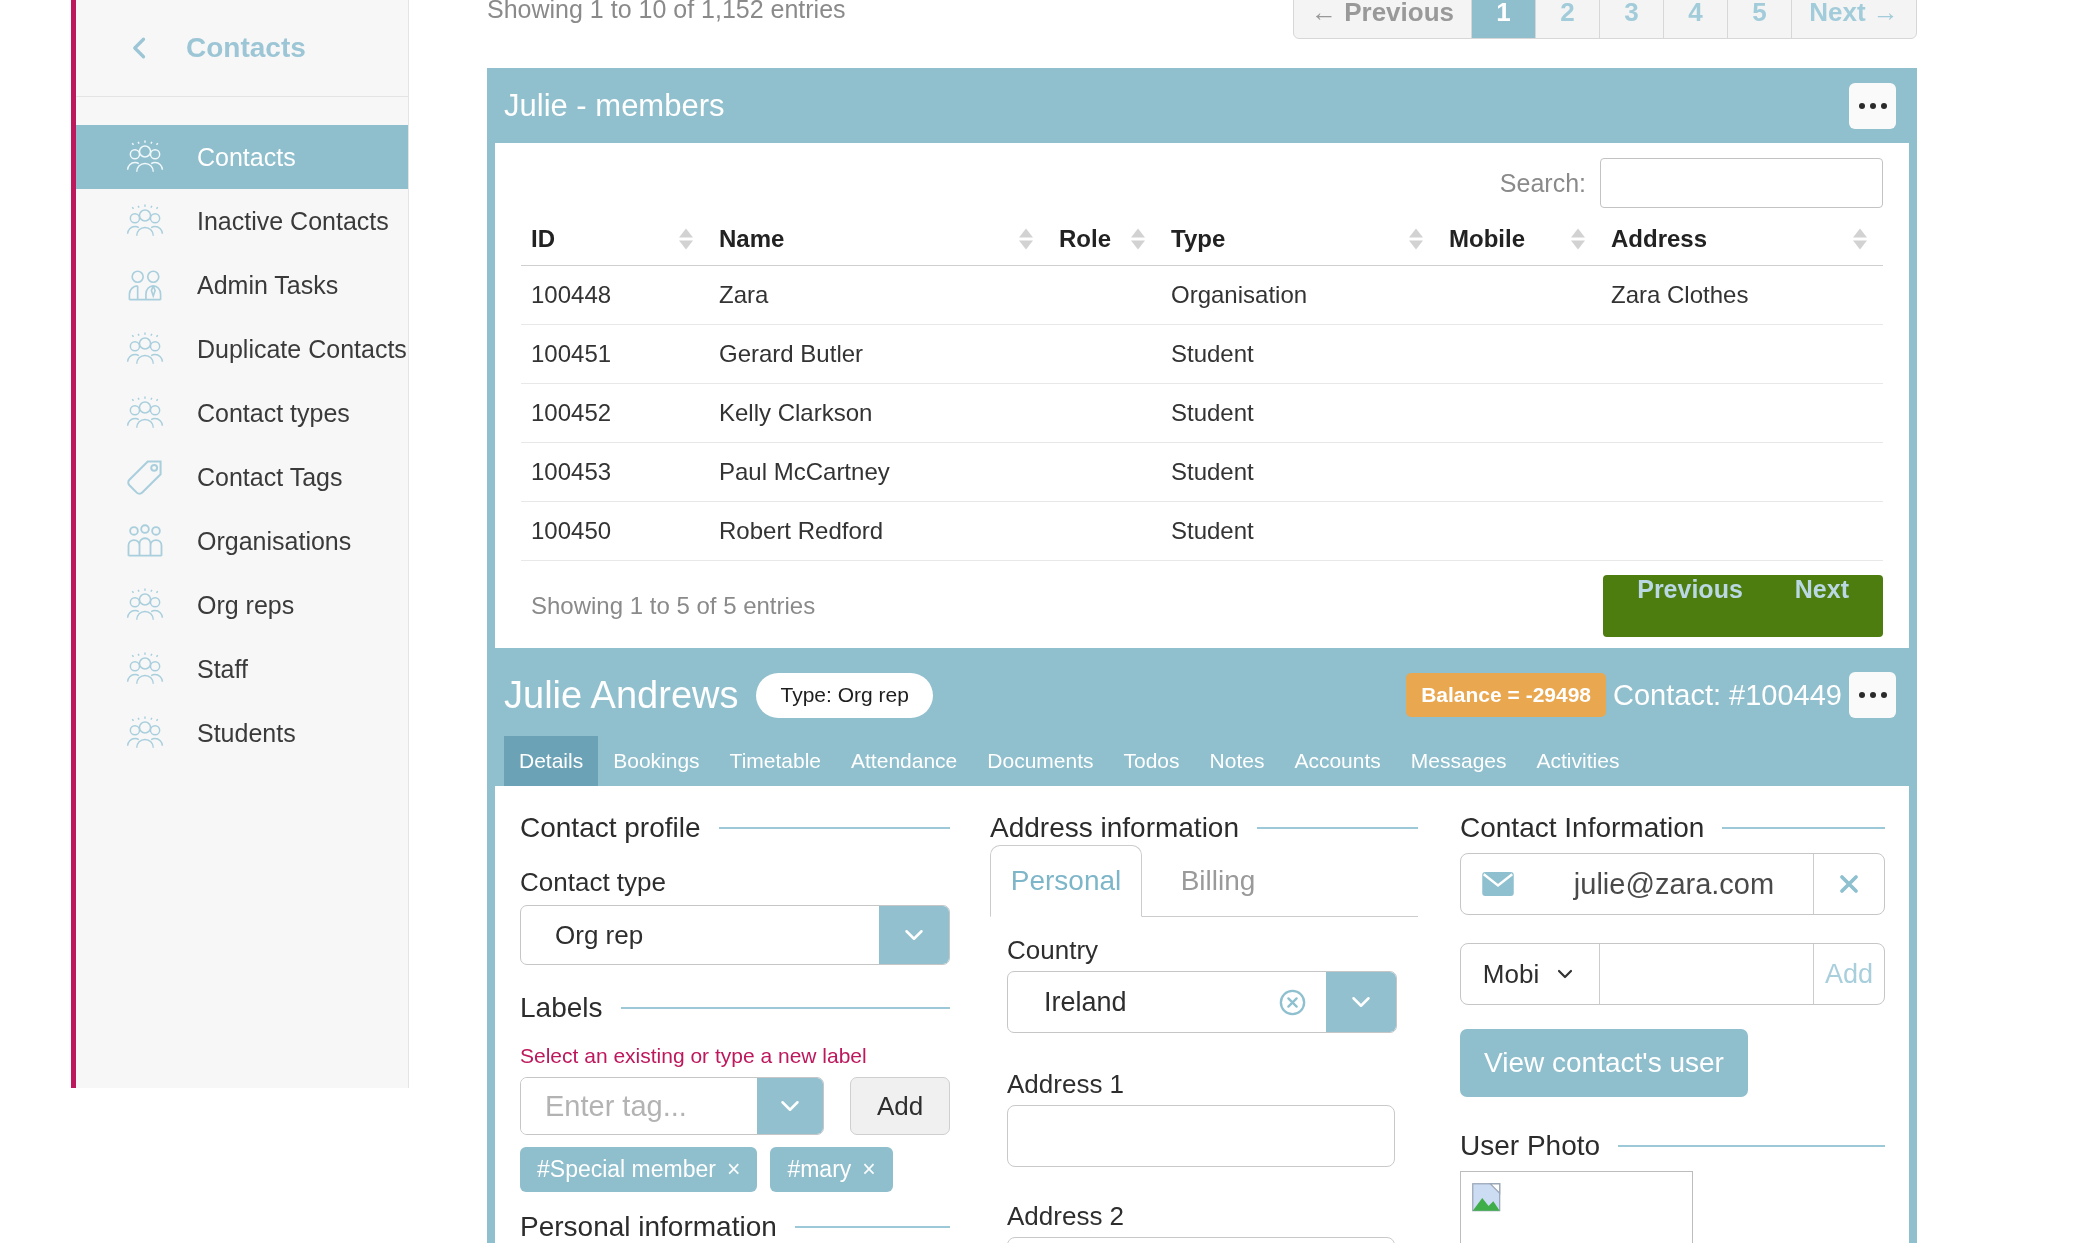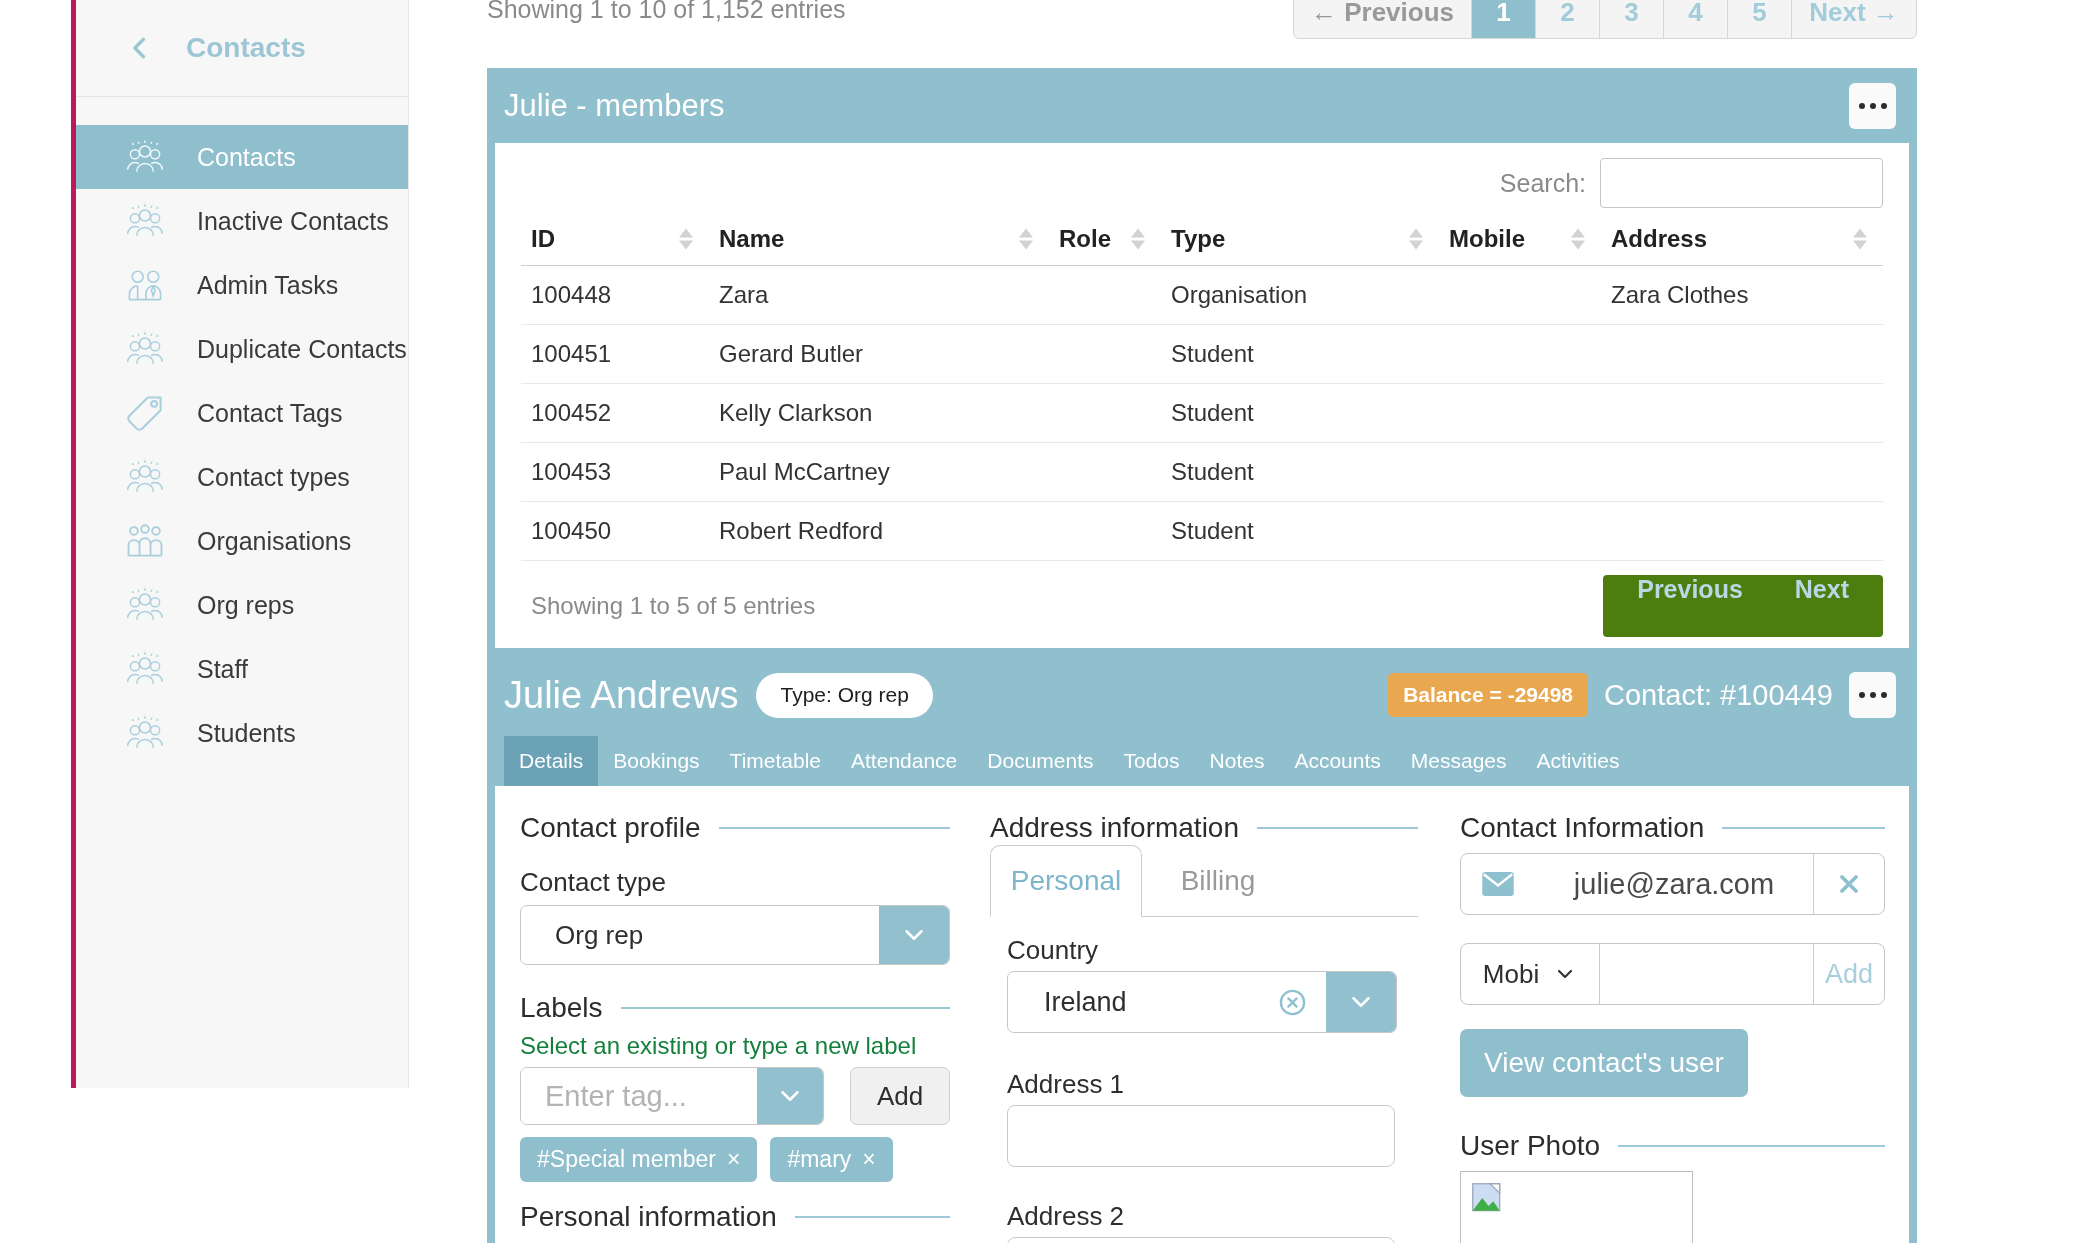--- a/index.html
+++ b/index.html
@@ -67,21 +67,21 @@
   .pn-btn { font-size:25px; font-weight:bold; color:#bad8e3; padding:0 26px;
     background:none; border:none; cursor:pointer; }
 
   
   #contact-panel { position:absolute; left:487px; top:648px; width:1430px; }
   .p2-header { background:#90bfce; padding:24px 21px 0 17px; }
   .p2-top { display:flex; align-items:center; }
   .p2-name { color:#ffffff; font-size:38px; }
   .type-pill { background:#ffffff; border-radius:23px; height:45px; display:flex;
     align-items:center; padding:0 24px; font-size:21px; color:#1e1e1e; margin-left:18px; }
-  .p2-right { margin-left:auto; display:flex; align-items:center; gap:16px; }
+  .p2-right { margin-left:auto; display:flex; align-items:center; gap:7px; }
   .balance-badge { background:#e9a750; color:#ffffff; font-weight:bold; font-size:21px;
     border-radius:5px; height:44px; display:flex; align-items:center; padding:0 15px; }
   .contact-number { color:#ffffff; font-size:29px; }
   .p2-tabs { display:flex; margin-top:18px; font-size:21px; color:#ffffff; }
   .p2-tab { padding:13px 15px; cursor:pointer; }
   .p2-tab.active { background:#6ba2b6; }
   .p2-body { background:#ffffff; border-left:8px solid #90bfce; border-right:8px solid #90bfce;
     position:relative; height:457px; overflow:hidden; }
   .colA { position:absolute; left:25px; top:0; width:430px; }
   .colB { position:absolute; left:495px; top:0; width:428px; }
@@ -91,21 +91,21 @@
   .section-head .rule { flex:1; height:2px; background:#9cc8d7; }
   .field-label { font-size:26px; color:#2e2e2e; line-height:30px; }
 
   
   .select-box { margin-top:8px; height:60px; border:1px solid #c6c6c6; border-radius:7px;
     display:flex; overflow:hidden; background:#fff; }
   .sel-val { flex:1; display:flex; align-items:center; padding-left:34px; font-size:26px; color:#2e2e2e; }
   .dd-btn { width:70px; background:#92c0cf; border:none; display:flex; align-items:center;
     justify-content:center; color:#ffffff; cursor:pointer; }
   .dd-btn svg { width:30px; height:30px; }
-  .hint { font-size:24px; color:#15803d; margin-top:6px; line-height:30px; }
+  .hint { font-size:21px; color:#be185d; margin-top:16px; line-height:30px; }
   .tag-row { display:flex; margin-top:6px; align-items:center; }
   .tag-input-group { width:305px; height:58px; border:1px solid #c6c6c6; border-radius:7px;
     display:flex; overflow:hidden; }
   .tag-input { flex:1; border:none; outline:none; font-size:29px; padding-left:24px; color:#333; min-width:0; }
   .tag-input::placeholder { color:#b3b3b3; }
   .tag-dd { width:66px; }
   .add-btn { margin-left:26px; width:100px; height:58px; background:#f0f0f0;
     border:1px solid #cfcfcf; border-radius:7px; font-size:26px; color:#2e2e2e; cursor:pointer; }
   .tag-list { display:flex; gap:13px; margin-top:12px; }
   .tag-pill { background:#8fbecd; color:#ffffff; border-radius:6px; height:45px;
@@ -212,40 +212,40 @@
             <path d="M5 38c0-4.4 3.6-8 8-8 1.6 0 3.1.5 4.3 1.3"></path>
             <path d="M43 38c0-4.4-3.6-8-8-8-1.6 0-3.1.5-4.3 1.3"></path>
             <path d="M15 40c0-5 4-9 9-9s9 4 9 9"></path>
             <path d="M10 9l1.5 1.7M38 9l-1.5 1.7M24 6v2.4M16.5 7.5l1 1.8M31.5 7.5l-1 1.8"></path>
           </svg>
         </span>
         <span>Duplicate Contacts</span>
       </div>
       <div class="side-item">
         <span class="side-icon">
+          <svg viewBox="0 0 48 48" fill="none" stroke="currentColor" stroke-width="1.6">
+            <circle cx="13" cy="21" r="5"></circle>
+            <circle cx="35" cy="21" r="5"></circle>
+            <circle cx="24" cy="18" r="6"></circle>
+            <path d="M5 38c0-4.4 3.6-8 8-8 1.6 0 3.1.5 4.3 1.3"></path>
+            <path d="M43 38c0-4.4-3.6-8-8-8-1.6 0-3.1.5-4.3 1.3"></path>
+            <path d="M15 40c0-5 4-9 9-9s9 4 9 9"></path>
+            <path d="M10 9l1.5 1.7M38 9l-1.5 1.7M24 6v2.4M16.5 7.5l1 1.8M31.5 7.5l-1 1.8"></path>
+          </svg>
+        </span>
+        <span>Contact types</span>
+      </div>
+      <div class="side-item">
+        <span class="side-icon">
           <svg viewBox="0 0 48 48" fill="none" stroke="currentColor" stroke-width="2.2">
             <path d="M7 27L27 7h14v14L21 41a4.2 4.2 0 0 1-6 0l-8-8a4.2 4.2 0 0 1 0-6z"></path>
             <circle cx="34" cy="14" r="3.2"></circle>
           </svg>
         </span>
         <span>Contact Tags</span>
-      </div>
-      <div class="side-item">
-        <span class="side-icon">
-          <svg viewBox="0 0 48 48" fill="none" stroke="currentColor" stroke-width="1.6">
-            <circle cx="13" cy="21" r="5"></circle>
-            <circle cx="35" cy="21" r="5"></circle>
-            <circle cx="24" cy="18" r="6"></circle>
-            <path d="M5 38c0-4.4 3.6-8 8-8 1.6 0 3.1.5 4.3 1.3"></path>
-            <path d="M43 38c0-4.4-3.6-8-8-8-1.6 0-3.1.5-4.3 1.3"></path>
-            <path d="M15 40c0-5 4-9 9-9s9 4 9 9"></path>
-            <path d="M10 9l1.5 1.7M38 9l-1.5 1.7M24 6v2.4M16.5 7.5l1 1.8M31.5 7.5l-1 1.8"></path>
-          </svg>
-        </span>
-        <span>Contact types</span>
       </div>
       <div class="side-item">
         <span class="side-icon">
           <svg viewBox="0 0 48 48" fill="none" stroke="currentColor" stroke-width="2">
             <circle cx="12" cy="13" r="4.2"></circle>
             <circle cx="24" cy="11" r="4.2"></circle>
             <circle cx="36" cy="13" r="4.2"></circle>
             <path d="M6 40V29c0-3.3 2.5-6 6-6s6 2.7 6 6v11M18 40V27c0-3.3 2.5-6 6-6s6 2.7 6 6v13M30 40V29c0-3.3 2.5-6 6-6s6 2.7 6 6v11"></path>
             <path d="M6 40h36"></path>
           </svg>

